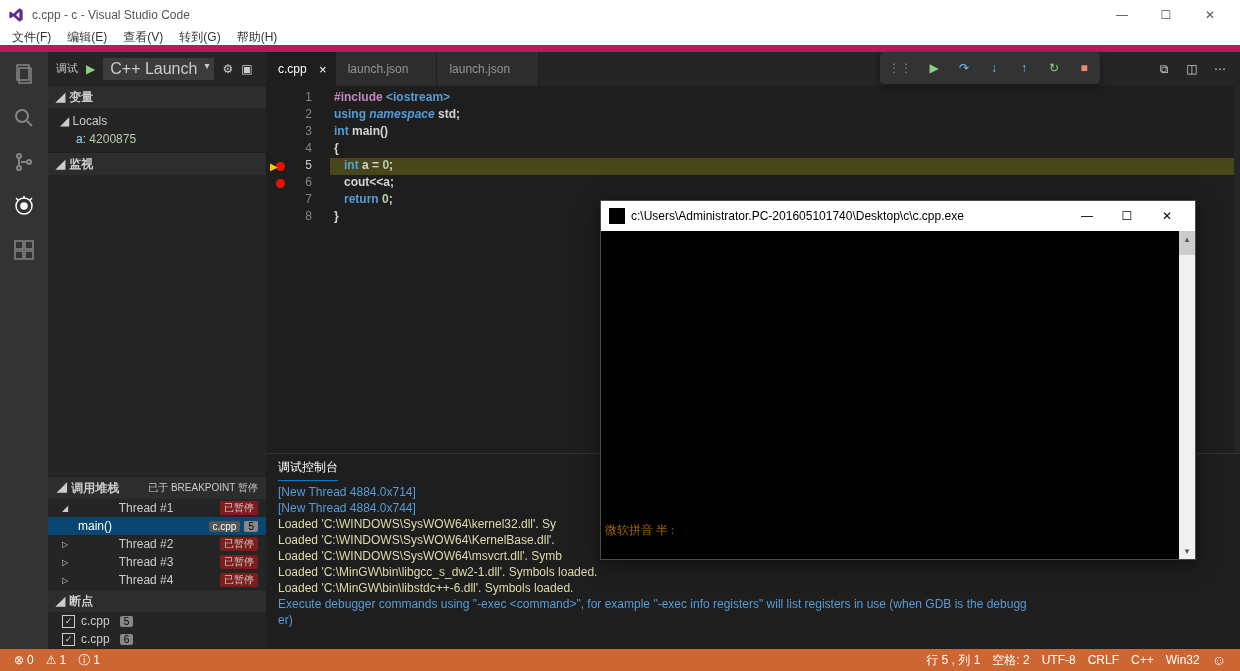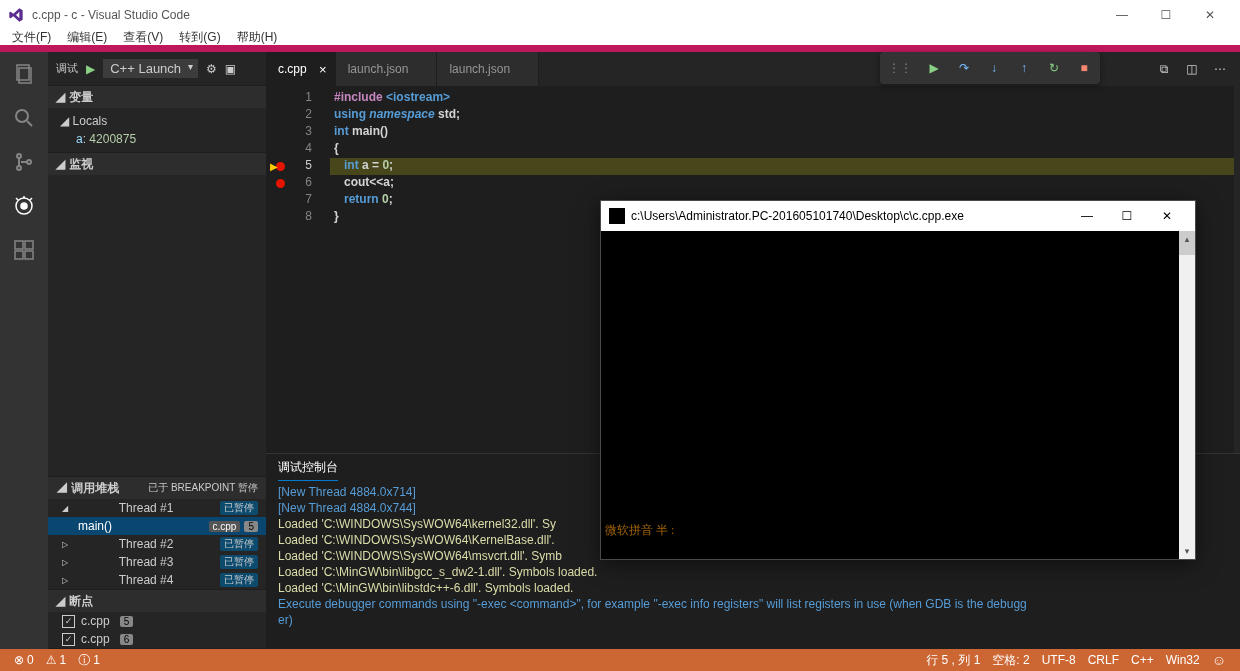--- a/index.html
+++ b/index.html
@@ -17,38 +17,38 @@
 .main-area { display:flex; height:calc(100% - 30px - 22px - 22px); }
 
 .activity-bar { width:48px; background:#333; display:flex; flex-direction:column; align-items:center; padding-top:8px; gap:16px; }
 .activity-bar .act-icon { width:28px; height:28px; color:#858585; display:flex; align-items:center; justify-content:center; }
 .activity-bar .act-icon.active { color:#fff; }
 
 .side-panel { width:218px; background:#252526; display:flex; flex-direction:column; overflow:hidden; }
 .debug-header { height:34px; background:#252526; display:flex; align-items:center; padding:0 8px; gap:8px; border-bottom:1px solid #1e1e1e; }
 .debug-header .label { color:#ccc; font-size:11px; }
 .play-btn { color:#89d185; }
-.launch-select { background:#3c3c3c; color:#ccc; padding:1px 16px 1px 6px; position:relative; font-size:13px; border:1px solid #3c3c3c; }
+.launch-select { background:#3c3c3c; color:#ccc; padding:1px 16px 1px 6px; position:relative; font-size:16px; border:1px solid #3c3c3c; }
 .launch-select::after{ content:"▾"; position:absolute; right:4px; top:1px; font-size:10px; }
 .gear-icon, .console-icon { color:#ccc; }
 
 .panel-section { border-bottom:1px solid #1e1e1e; }
 .panel-section-header { height:22px; display:flex; align-items:center; padding:0 8px; background:#2d2d2d; color:#ccc; font-weight:bold; font-size:11px; gap:4px; }
 .panel-section-body { padding:4px 0 4px 18px; font-size:12px; color:#ccc; }
 .local-var { color:#ccc; padding:2px 0; }
 .local-var .var-name { color:#9cdcfe; }
 .local-var .var-val { color:#b5cea8; }
 
 .callstack-header { display:flex; justify-content:space-between; }
 .callstack-status { color:#ccc; font-size:10px; font-weight:normal; }
 .callstack-body { padding:0; }
 .thread-row { display:flex; align-items:center; justify-content:space-between; padding:2px 8px 2px 14px; font-size:12px; }
 .thread-row.expanded::before { content:"◢"; font-size:8px; margin-right:4px; color:#ccc; }
 .thread-row.collapsed::before { content:"▷"; font-size:8px; margin-right:4px; color:#ccc; }
-.thread-status { background:#0c4a6e; color:#ccc; padding:0 4px; font-size:10px; border-radius:2px; }
+.thread-status { background:#7f1d1d; color:#ccc; padding:0 4px; font-size:10px; border-radius:2px; }
 .frame-row { display:flex; align-items:center; padding:2px 8px 2px 30px; background:#094771; color:#fff; font-size:12px; }
 .frame-row .file-badge { margin-left:auto; background:#555; padding:0 4px; border-radius:2px; font-size:10px; }
 .line-badge { background:#888; color:#000; padding:0 4px; margin-left:4px; border-radius:2px; font-size:10px; }
 
 .bp-row { display:flex; align-items:center; padding:2px 8px 2px 14px; gap:6px; font-size:12px; }
 .bp-check { width:13px; height:13px; border:1px solid #ccc; display:flex; align-items:center; justify-content:center; font-size:9px; color:#ccc; }
 
 .editor-area { flex:1; display:flex; flex-direction:column; background:#1e1e1e; }
 .tab-bar { height:34px; background:#252526; display:flex; align-items:stretch; position:relative; }
 .tab { padding:0 28px 0 12px; display:flex; align-items:center; color:#969696; background:#2d2d2d; border-right:1px solid #1e1e1e; position:relative; font-size:12px; }

